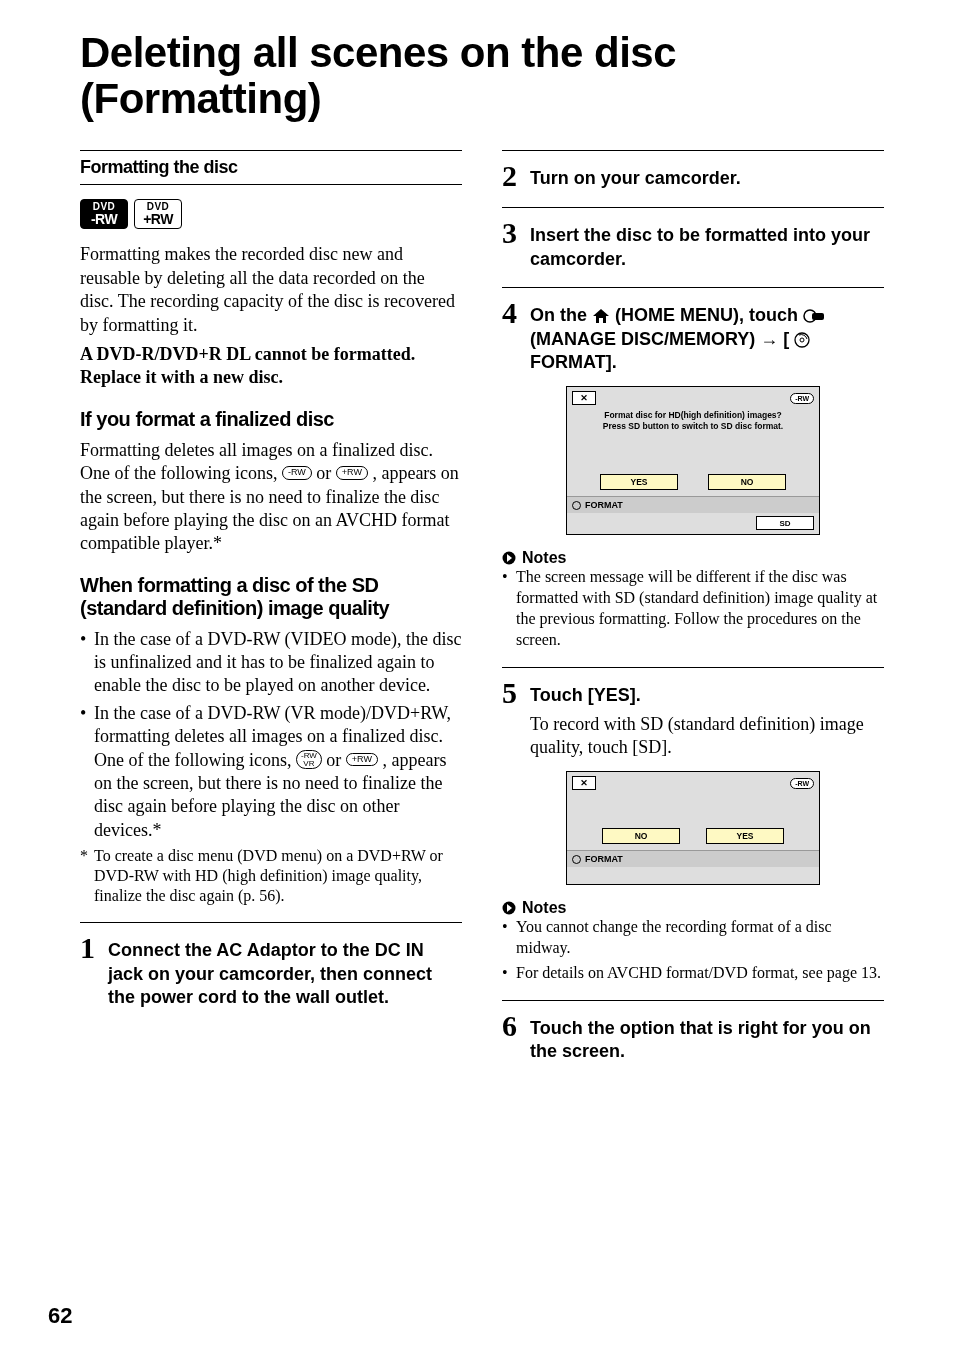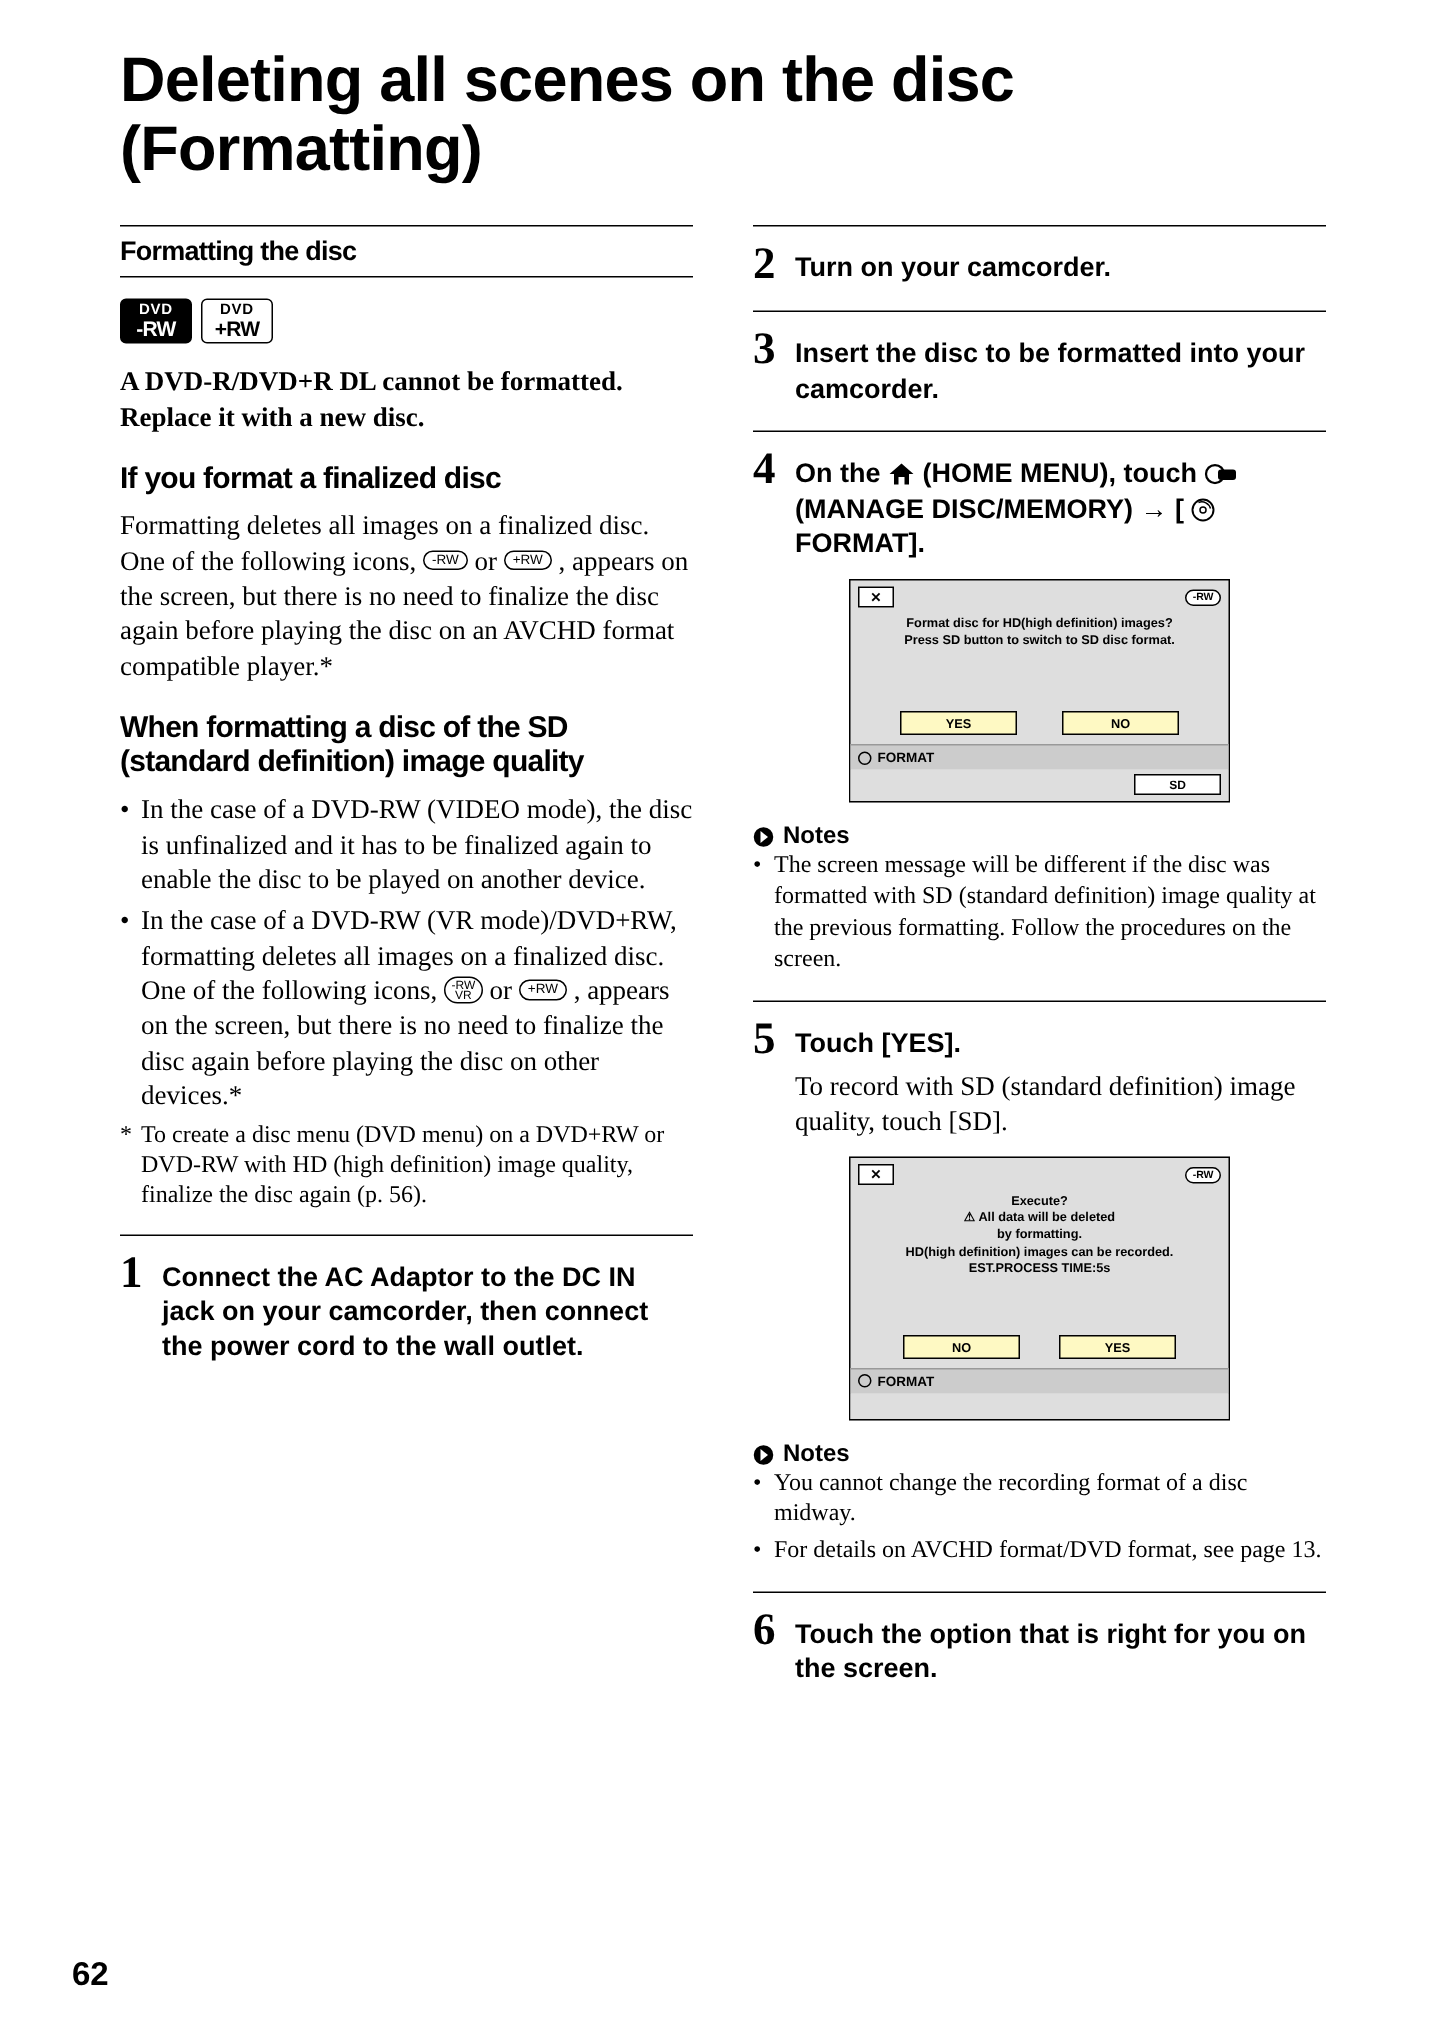--- a/index.html
+++ b/index.html
@@ -272,20 +272,21 @@
         <div class="badge">
           <span class="line1">DVD</span>
           <span class="line2">-RW</span>
         </div>
         <div class="badge outlined">
           <span class="line1">DVD</span>
           <span class="line2">+RW</span>
         </div>
       </div>
 
+      <div class="body-text">Formatting makes the recorded disc new and reusable by deleting all the data recorded on the disc. The recording capacity of the disc is recovered by formatting it.</div>
       <div class="body-text bold">A DVD-R/DVD+R DL cannot be formatted. Replace it with a new disc.</div>
 
       <div class="subhead">If you format a finalized disc</div>
       <div class="body-text">
         <span>Formatting deletes all images on a finalized disc. One of the following icons, </span>
         <span class="rw-oval">-RW</span>
         <span> or </span>
         <span class="rw-oval">+RW</span>
         <span> , appears on the screen, but there is no need to finalize the disc again before playing the disc on an AVCHD format compatible player.*</span>
       </div>
@@ -400,27 +401,20 @@
           <div class="step-num">5</div>
           <div class="step-text">Touch [YES].</div>
         </div>
         <div class="step-sub">To record with SD (standard definition) image quality, touch [SD].</div>
 
         <div class="screen">
           <div class="screen-top">
             <div class="x-btn">✕</div>
             <div class="rw-ind">-RW</div>
           </div>
-          <div class="screen-msg" style="padding-bottom:3px;">
-            <div>Execute?</div>
-            <div>⚠ <span>All data will be deleted</span></div>
-            <div>by formatting.</div>
-            <div>HD(high definition) images can be recorded.</div>
-            <div>EST.PROCESS TIME:5s</div>
-          </div>
           <div class="screen-btns tight">
             <div class="sbtn">NO</div>
             <div class="sbtn">YES</div>
           </div>
           <div class="screen-foot">
             <span class="disc-icon-sm"></span>
             <span>FORMAT</span>
           </div>
           <div class="screen-bottom" style="height:10px;"></div>
         </div>

